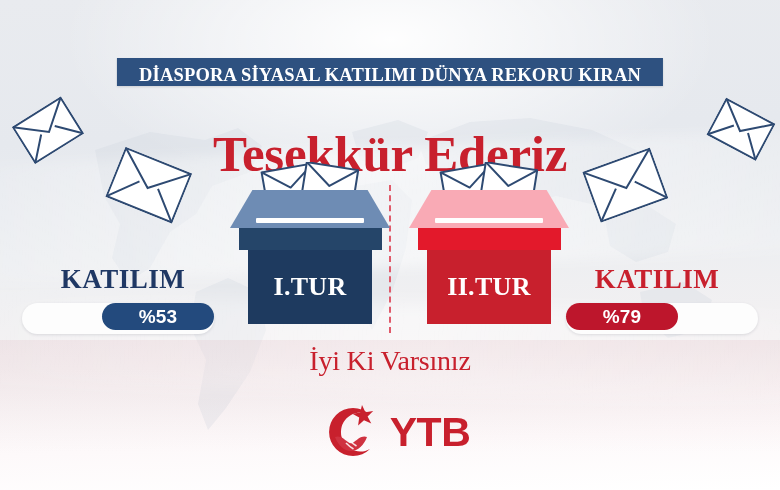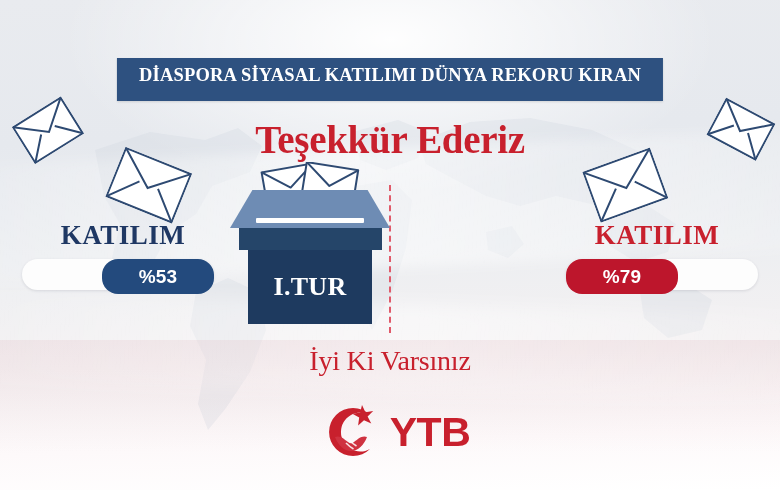--- a/index.html
+++ b/index.html
@@ -31,32 +31,32 @@
 
   
   .line1{
     position:absolute;top:29px;left:0;right:0;text-align:center;
     font-weight:bold;font-size:18.5px;letter-spacing:.1px;color:#1f3864;
     font-family:"Liberation Serif",serif;white-space:nowrap;
   }
   .banner{
     position:absolute;top:58px;left:50%;transform:translateX(-50%);
     background:#2e5180;color:#ffffff;
-    padding:7px 22px 15px;font-weight:bold;font-size:18.5px;
+    padding:7px 22px 0;font-weight:bold;font-size:18.5px;
     letter-spacing:.2px;white-space:nowrap;
     box-shadow:0 1px 2px rgba(0,0,0,.12);
   }
   .line3{
     position:absolute;top:106px;left:0;right:0;text-align:center;
     font-weight:bold;font-size:17px;letter-spacing:.2px;color:#1f3864;
     white-space:nowrap;
   }
   .thanks{
-    position:absolute;top:117px;left:0;right:0;text-align:center;
-    font-weight:bold;font-size:39px;color:#c8202d;letter-spacing:-.3px;
+    position:absolute;top:125px;left:0;right:0;text-align:center;
+    font-weight:bold;font-size:51px;color:#c8202d;letter-spacing:-.3px;
     white-space:nowrap;
   }
   .iyiki{
     position:absolute;top:345px;left:0;right:0;text-align:center;
     font-weight:normal;font-size:28px;color:#c8202d;letter-spacing:-.2px;
     white-space:nowrap;
   }
 
   
   .boxes{position:absolute;left:0;right:0;top:190px;height:140px;}
@@ -89,38 +89,38 @@
   .body.blue{background:#1e3a5f;}
   .body.red{background:#c8202d;}
   .body .lbl{
     color:#fff;font-weight:bold;font-size:26px;letter-spacing:.3px;
     font-family:"Liberation Serif",serif;
   }
   .envs{position:absolute;left:0;right:0;top:-28px;height:40px;}
   .envs svg{display:block;margin:0 auto;}
 
   
-  .kat{position:absolute;width:210px;}
+  .kat{position:absolute;width:210px;margin-top:44px;}
   .kat.left{left:18px;top:222px;}
   .kat.right{left:552px;top:222px;}
   .kat .title{
     text-align:center;font-weight:bold;font-size:27px;letter-spacing:.5px;
     font-family:"Liberation Serif",serif;line-height:1;
   }
   .kat.left .title{color:#1f3864;}
   .kat.right .title{color:#c8202d;}
   .bar{
     position:relative;margin-top:10px;height:31px;width:192px;
     background:#fdfdfd;border-radius:16px;
     box-shadow:0 1px 3px rgba(40,50,70,.13);
   }
   .kat.left .bar{margin-left:4px;}
   .kat.right .bar{margin-left:14px;}
   .fill{
-    position:absolute;top:0;height:35px;width:112px;border-radius:16px;
+    position:absolute;top:0;height:27px;width:112px;border-radius:16px;
     display:flex;align-items:center;justify-content:center;
     color:#fff;font-weight:bold;font-size:19px;
     font-family:"Liberation Sans",sans-serif;letter-spacing:.2px;
   }
   .fill.navy{right:0;background:#234a7d;}
   .fill.red{left:0;background:#bd162c;}
 
   
   .deco{position:absolute;pointer-events:none;}
 
@@ -211,20 +211,43 @@
       </div>
       <div class="lid blue">
         <div class="slot blue"></div>
       </div>
       <div class="rim blue"></div>
       <div class="body blue">
         <span class="lbl">I.TUR</span>
       </div>
     </div>
 
+    <div class="bbox right">
+      <div class="envs">
+        <svg width="104" height="40" viewBox="0 0 104 40">
+          <g fill="#ffffff" stroke="#2e4a72" stroke-width="2" stroke-linejoin="round">
+            <g transform="rotate(-10 30 22)">
+              <rect x="6" y="6" width="52" height="30"></rect>
+              <path d="M6 6 L32 26 L58 6" fill="none"></path>
+            </g>
+            <g transform="rotate(9 72 20)">
+              <rect x="46" y="4" width="52" height="30"></rect>
+              <path d="M46 4 L72 24 L98 4" fill="none"></path>
+            </g>
+          </g>
+        </svg>
+      </div>
+      <div class="lid red">
+        <div class="slot red"></div>
+      </div>
+      <div class="rim red"></div>
+      <div class="body red">
+        <span class="lbl">II.TUR</span>
+      </div>
+    </div>
   </div>
 
   <div class="kat left">
     <div class="title">KATILIM</div>
     <div class="bar">
       <div class="fill navy">%53</div>
     </div>
   </div>
 
   <div class="kat right">

